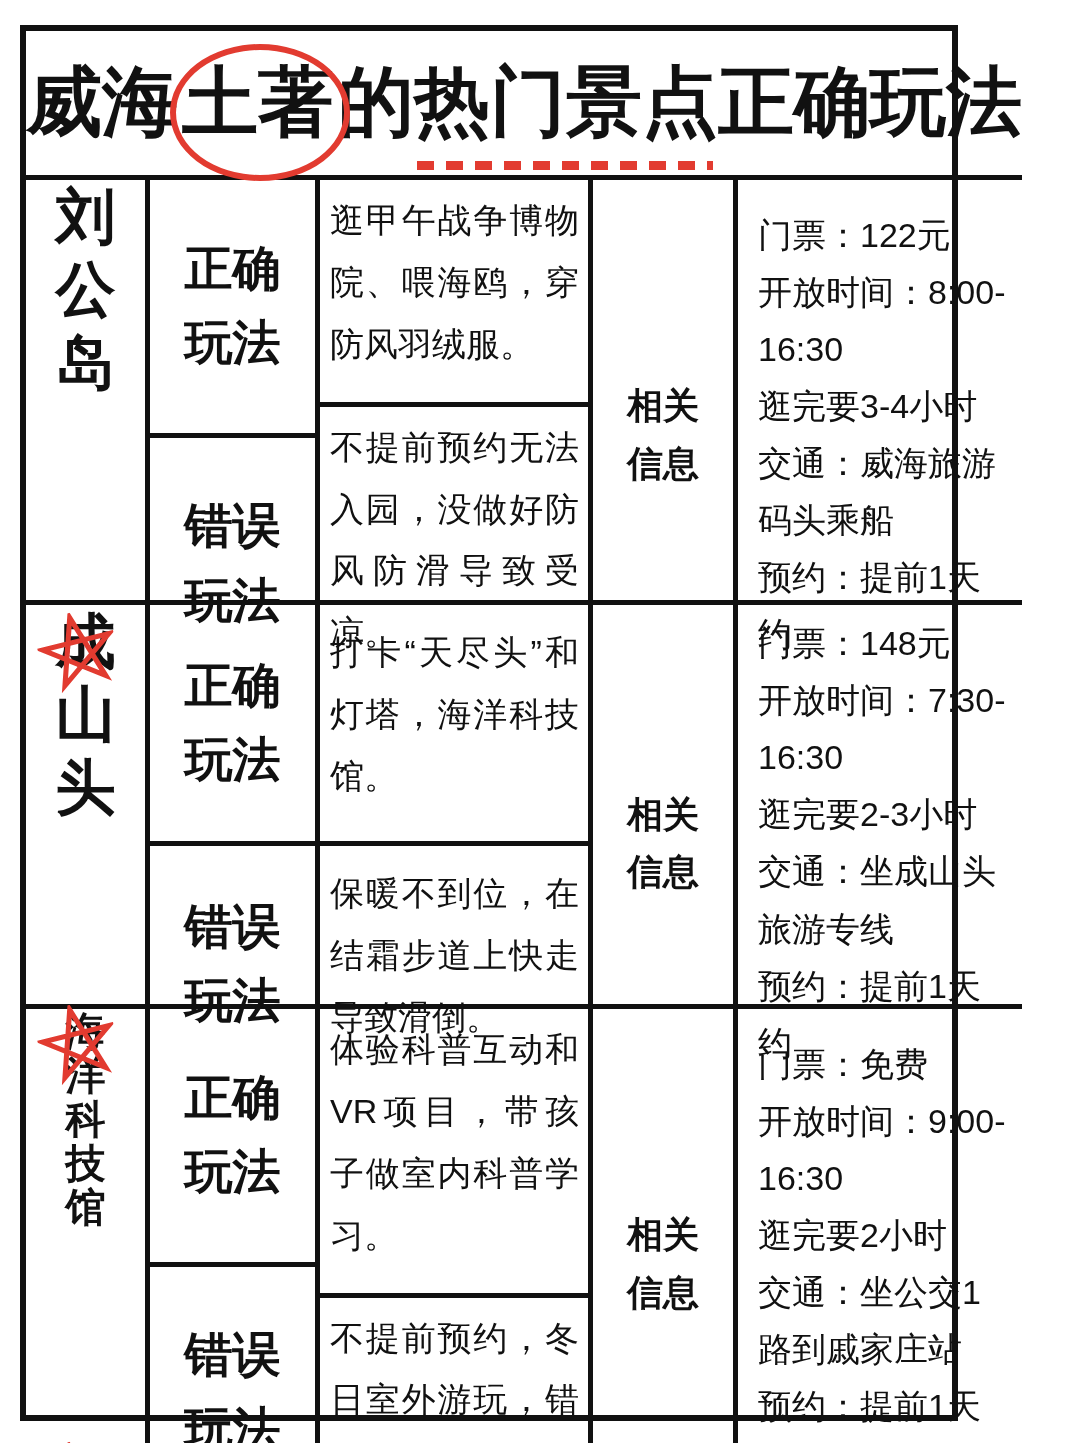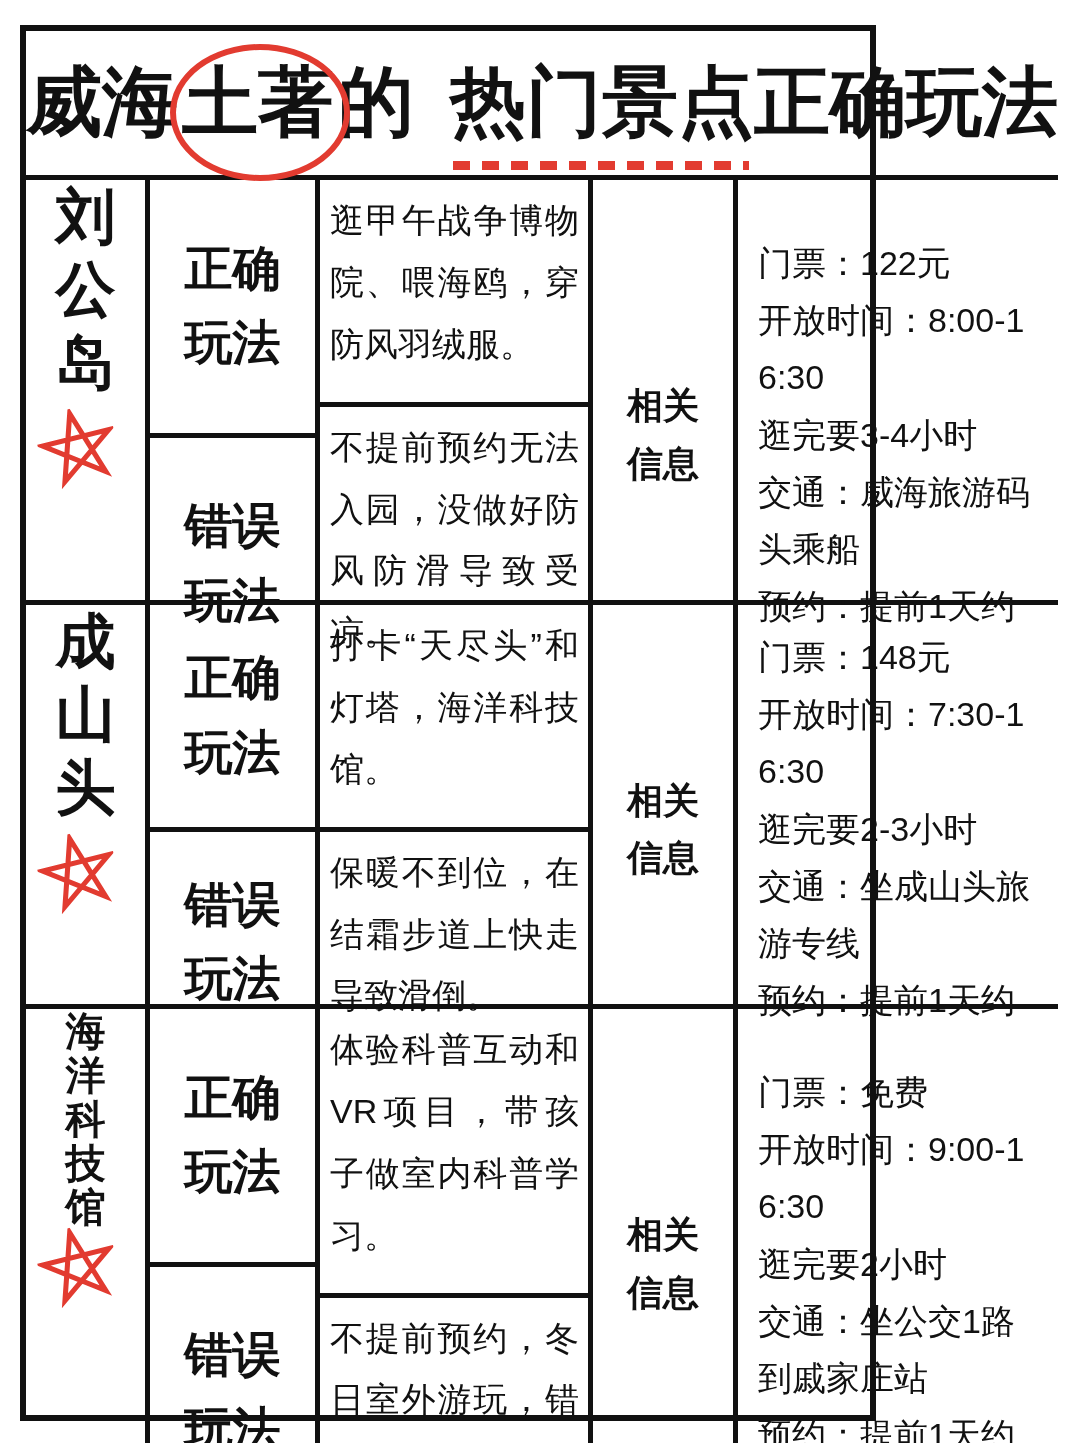--- a/index.html
+++ b/index.html
@@ -4,51 +4,51 @@
 <style>
   :root{
     --red:#e23b30;
     --ink:#111111;
     --line:5px solid var(--ink);
   }
   *{box-sizing:border-box;margin:0;padding:0;}
   html,body{width:1080px;height:1443px;background:#ffffff;
     font-family:"Liberation Sans","DejaVu Sans",sans-serif;color:var(--ink);}
   .board{
-    position:absolute;left:20px;top:25px;width:856px;height:1396px;
+    position:absolute;left:20px;top:25px;width:938px;height:1396px;
     border:6px solid var(--ink);background:#fff;
     display:grid;grid-template-rows:149px 425px 404px 1fr;
   }
   
   .title-row{
     border-bottom:var(--line);
     display:flex;align-items:center;justify-content:center;
     font-size:76px;font-weight:900;letter-spacing:0px;white-space:nowrap;
   }
   .title-row span{display:inline-block;}
   .circled{position:relative;padding:0 4px;}
   .circled::before{
     content:"";position:absolute;left:-8px;right:-12px;top:-8px;bottom:-26px;
     border:6px solid var(--red);border-radius:50%;
   }
-  .dashed-underline{position:relative;margin-left:36px;}
+  .dashed-underline{position:relative;}
   .dashed-underline::after{
     content:"";position:absolute;left:3px;right:5px;bottom:-15px;height:9px;
     background:repeating-linear-gradient(90deg,var(--red) 0 17px,transparent 17px 29px);
   }
   
   .body-row{
     display:grid;grid-template-columns:124px 170px 273px 145px 1fr;
     border-bottom:var(--line);
   }
   .body-row:last-child{border-bottom:none;}
   .cell{border-right:var(--line);}
   .cell:last-child{border-right:none;}
   
-  .cell-name{display:flex;flex-direction:column;align-items:center;justify-content:flex-start;overflow:visible;}
+  .cell-name{display:flex;flex-direction:column;align-items:center;justify-content:space-between;overflow:visible;}
   .vname{
     width:1.08em;font-size:60px;font-weight:700;line-height:1.22;
     word-break:break-all;text-align:center;
   }
   .row-3 .vname{font-size:40px;line-height:1.1;}
   .star{width:78px;height:78px;margin:8px 0 0 -16px;transform:rotate(-14deg);flex:0 0 auto;}
   .row-3 .star{margin-top:-2px;}
   
   .split{display:flex;flex-direction:column;}
   .split > div{flex:1 1 0;display:flex;align-items:center;}

